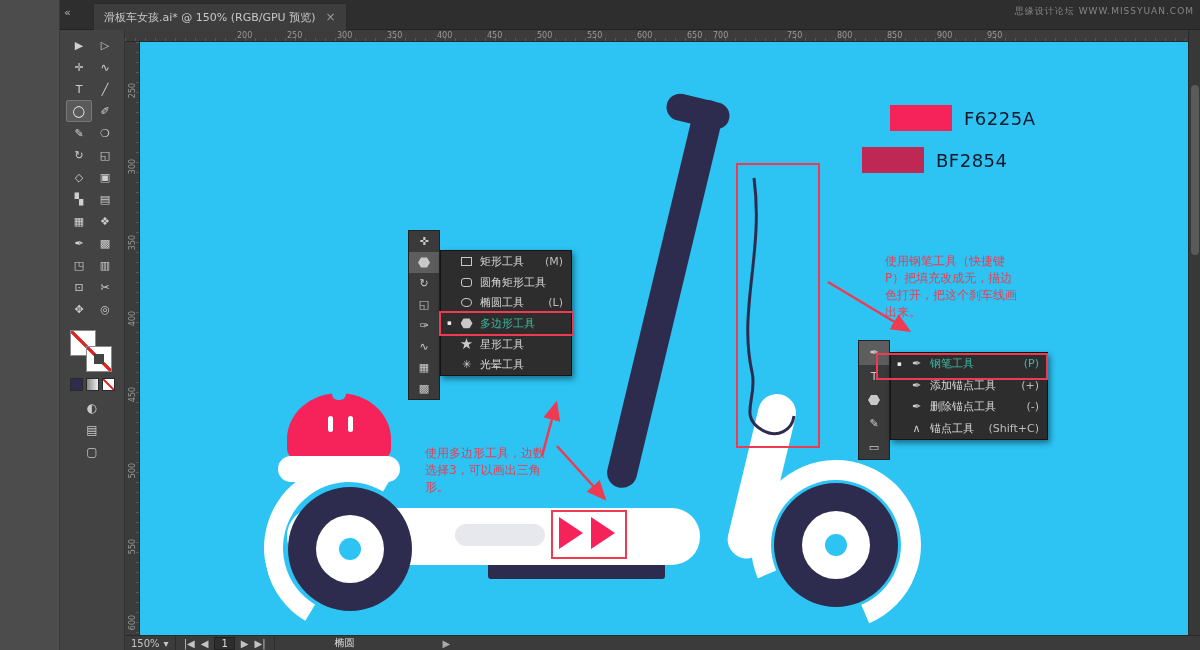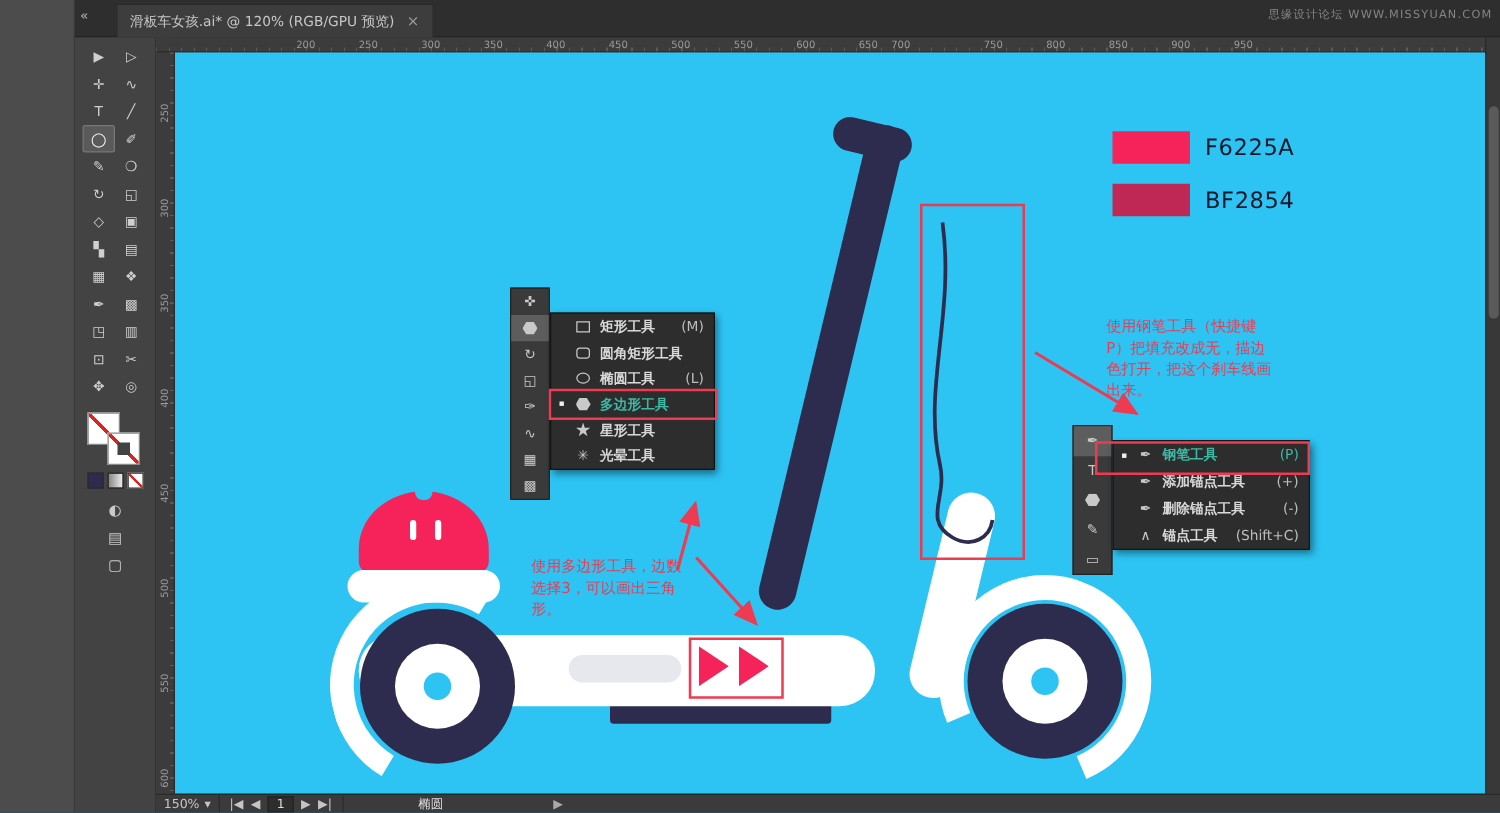--- a/index.html
+++ b/index.html
@@ -73,21 +73,21 @@
   .legend-label{font-size:18px;color:#0f172a;letter-spacing:0.5px;}
 
   
   .strip{background:#3a3a3a;border:1px solid #222;z-index:20;display:flex;flex-direction:column;}
   .strip-icon{flex:1;display:flex;align-items:center;justify-content:center;color:#c9c9c9;font-size:11px;}
   .strip-icon.active{background:#5d5d5d;}
   .menu{background:#2d2d2d;border:1px solid #141414;box-shadow:2px 3px 6px rgba(0,0,0,.45);z-index:21;display:flex;flex-direction:column;}
   .menu-row{display:flex;align-items:center;padding:0 8px 0 6px;color:#d8d8d8;font-size:11px;gap:6px;cursor:pointer;}
   .menu-row .bullet{width:6px;color:#eee;font-size:7px;}
   .menu-row .mi{width:15px;display:flex;align-items:center;justify-content:center;color:#c9c9c9;font-size:11px;}
-  .menu-row .lbl{flex:1;white-space:nowrap;font-weight:bold;}
+  .menu-row .lbl{flex:1;white-space:nowrap;}
   .menu-row .sc{color:#bdbdbd;}
   .menu-row.hl .lbl,.menu-row.hl .sc{color:var(--teal);}
   .shp{background:#c9c9c9;display:inline-block;}
   .shp-rect{width:11px;height:9px;background:none;border:1px solid #c9c9c9;}
   .shp-roundrect{width:11px;height:9px;background:none;border:1px solid #c9c9c9;border-radius:3px;}
   .shp-ellipse{width:11px;height:9px;background:none;border:1px solid #c9c9c9;border-radius:50%;}
   .shp-polygon{width:12px;height:11px;clip-path:polygon(25% 5%,75% 5%,100% 50%,75% 95%,25% 95%,0% 50%);}
   .shp-star{width:12px;height:12px;clip-path:polygon(50% 0%,61% 35%,98% 35%,68% 57%,79% 91%,50% 70%,21% 91%,32% 57%,2% 35%,39% 35%);}
 
   
@@ -103,21 +103,21 @@
 </head>
 <body>
 
 <div class="app">
 
   <div class="left-strip"></div>
 
   <div class="topbar">
     <span class="collapse-btn">«</span>
     <div class="doc-tab">
-      <span>滑板车女孩.ai* @ 120% (RGB/GPU 预览)</span>
+      <span>滑板车女孩.ai* @ 150% (RGB/GPU 预览)</span>
       <span class="close">×</span>
     </div>
     <span class="watermark">思缘设计论坛 WWW.MISSYUAN.COM</span>
   </div>
 
   <div class="toolbar">
     <div class="tool-grid">
         <div class="tool">▶</div>
         <div class="tool">▷</div>
         <div class="tool">✛</div>
@@ -236,21 +236,21 @@
     <div class="abs red-box" style="left:299px;top:269px;width:135px;height:25px;z-index:25"></div>
     <div class="abs red-box" style="left:736px;top:311px;width:172px;height:27px;z-index:25"></div>
 
     <div class="abs note" style="left:745px;top:211px;width:134px">使用钢笔工具（快捷键P）把填充改成无，描边色打开，把这个刹车线画出来。</div>
     <div class="abs note" style="left:285px;top:403px;width:124px">使用多边形工具，边数选择3，可以画出三角形。</div>
 
     <div class="legend-row" style="left:750px;top:63px">
       <div class="legend-swatch" style="background: rgb(246, 34, 90);"></div>
       <span class="legend-label">F6225A</span>
     </div>
-    <div class="legend-row" style="left:750px;top:105px">
+    <div class="legend-row" style="left:722px;top:105px">
       <div class="legend-swatch" style="background: rgb(191, 40, 84);"></div>
       <span class="legend-label">BF2854</span>
     </div>
 
     <div class="abs strip" style="left:268px;top:188px;width:32px;height:170px" id="shape-strip">
         <div class="strip-icon">✜</div>
         <div class="strip-icon active">
           <span class="shp shp-polygon"></span>
         </div>
         <div class="strip-icon">↻</div>

